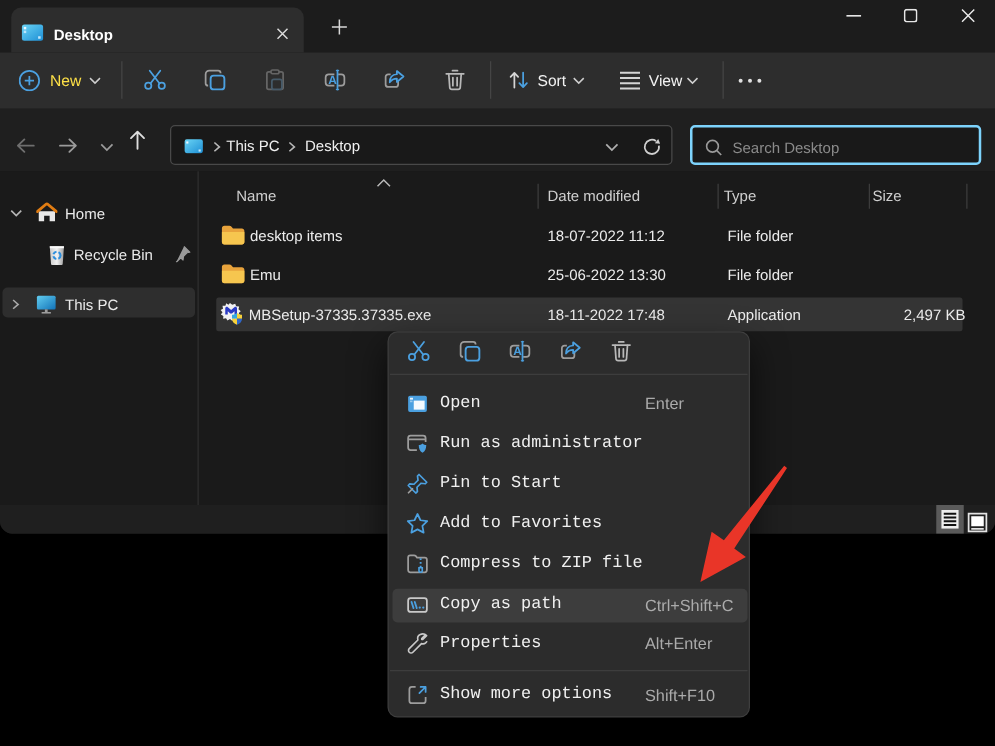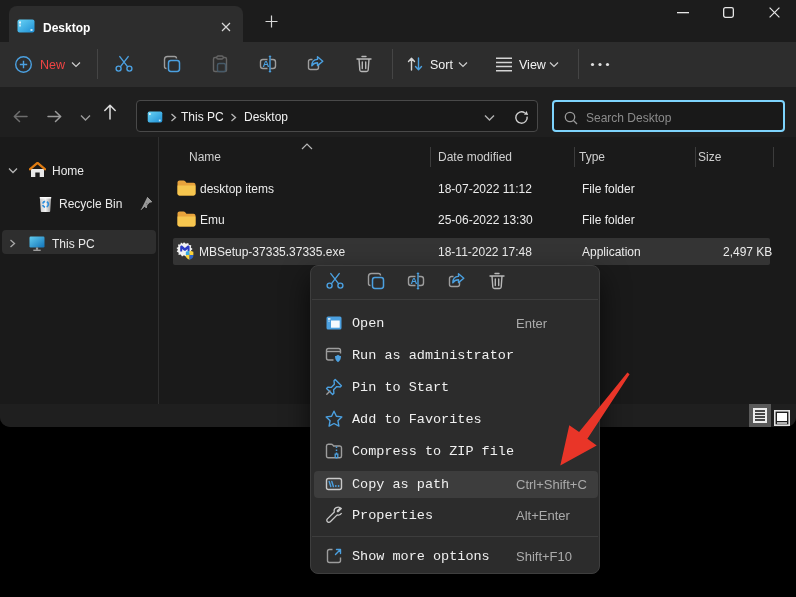--- a/index.html
+++ b/index.html
@@ -75,21 +75,21 @@
       </svg>
       <svg class="abs" style="left:769px;top:7px" width="11" height="11" viewBox="0 0 11 11">
         <path d="M0.6 0.6 L10.4 10.4 M10.4 0.6 L0.6 10.4" stroke="#e6e6e6" stroke-width="1.2"></path>
       </svg>
     </div>
     <div id="toolbar">
       <svg class="abs" style="left:15px;top:14px" width="17" height="17" viewBox="0 0 17 17">
         <circle cx="8.5" cy="8.5" r="7.8" fill="none" stroke="#4ba0e0" stroke-width="1.4"></circle>
         <path d="M8.5 4.8 V12.2 M4.8 8.5 H12.2" stroke="#4ba0e0" stroke-width="1.4"></path>
       </svg>
-      <div class="txt abs" style="left:40px;top:16px;font-size:12.5px;color:#ef4444">New</div>
+      <div class="txt abs" style="left:40px;top:16px;font-size:12.5px;color:#fde047">New</div>
       <svg class="abs" style="left:71px;top:19px" width="10" height="7" viewBox="0 0 10 7">
         <path d="M1 1.5 L5 5.5 L9 1.5" fill="none" stroke="#cdcdcd" stroke-width="1.2"></path>
       </svg>
       <div class="tsep" style="left:97px"></div>
 
       <svg class="abs" style="left:114px;top:12px" width="20" height="20" viewBox="0 0 20 20">
         <g stroke="#4ba0e0" stroke-width="1.4" fill="none" stroke-linecap="round">
           <circle cx="4.6" cy="14.6" r="2.5"></circle>
             <circle cx="15.4" cy="14.6" r="2.5"></circle>
           <path d="M6.5 12.6 L14.2 2.6 M13.5 12.6 L5.8 2.6"></path>

